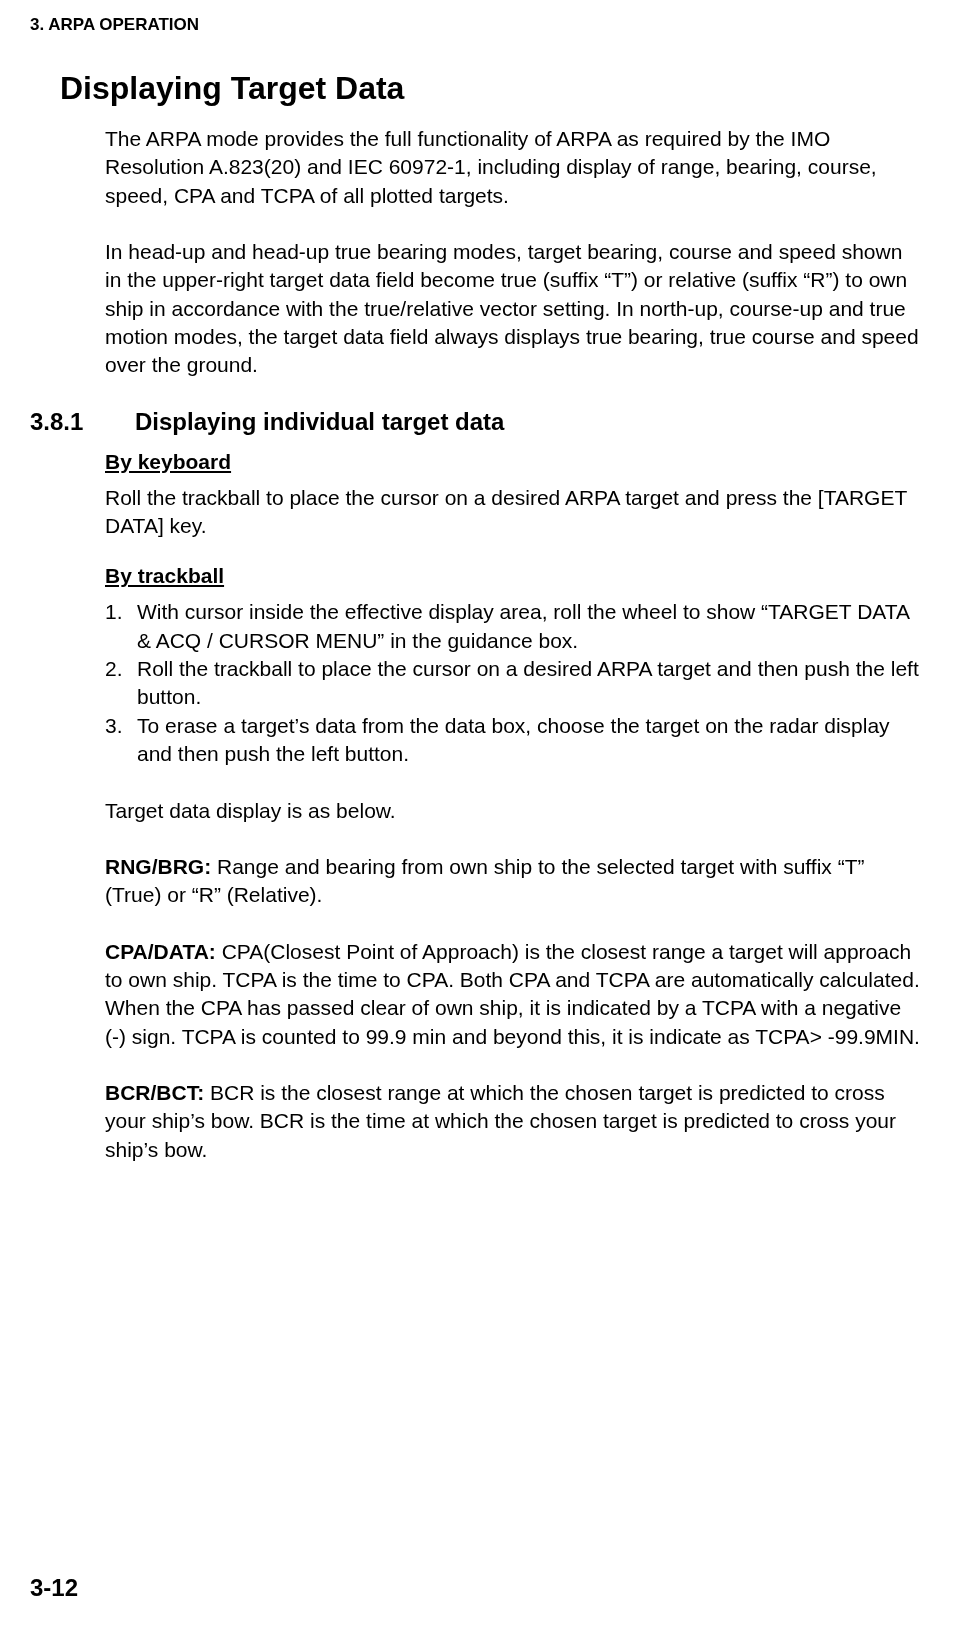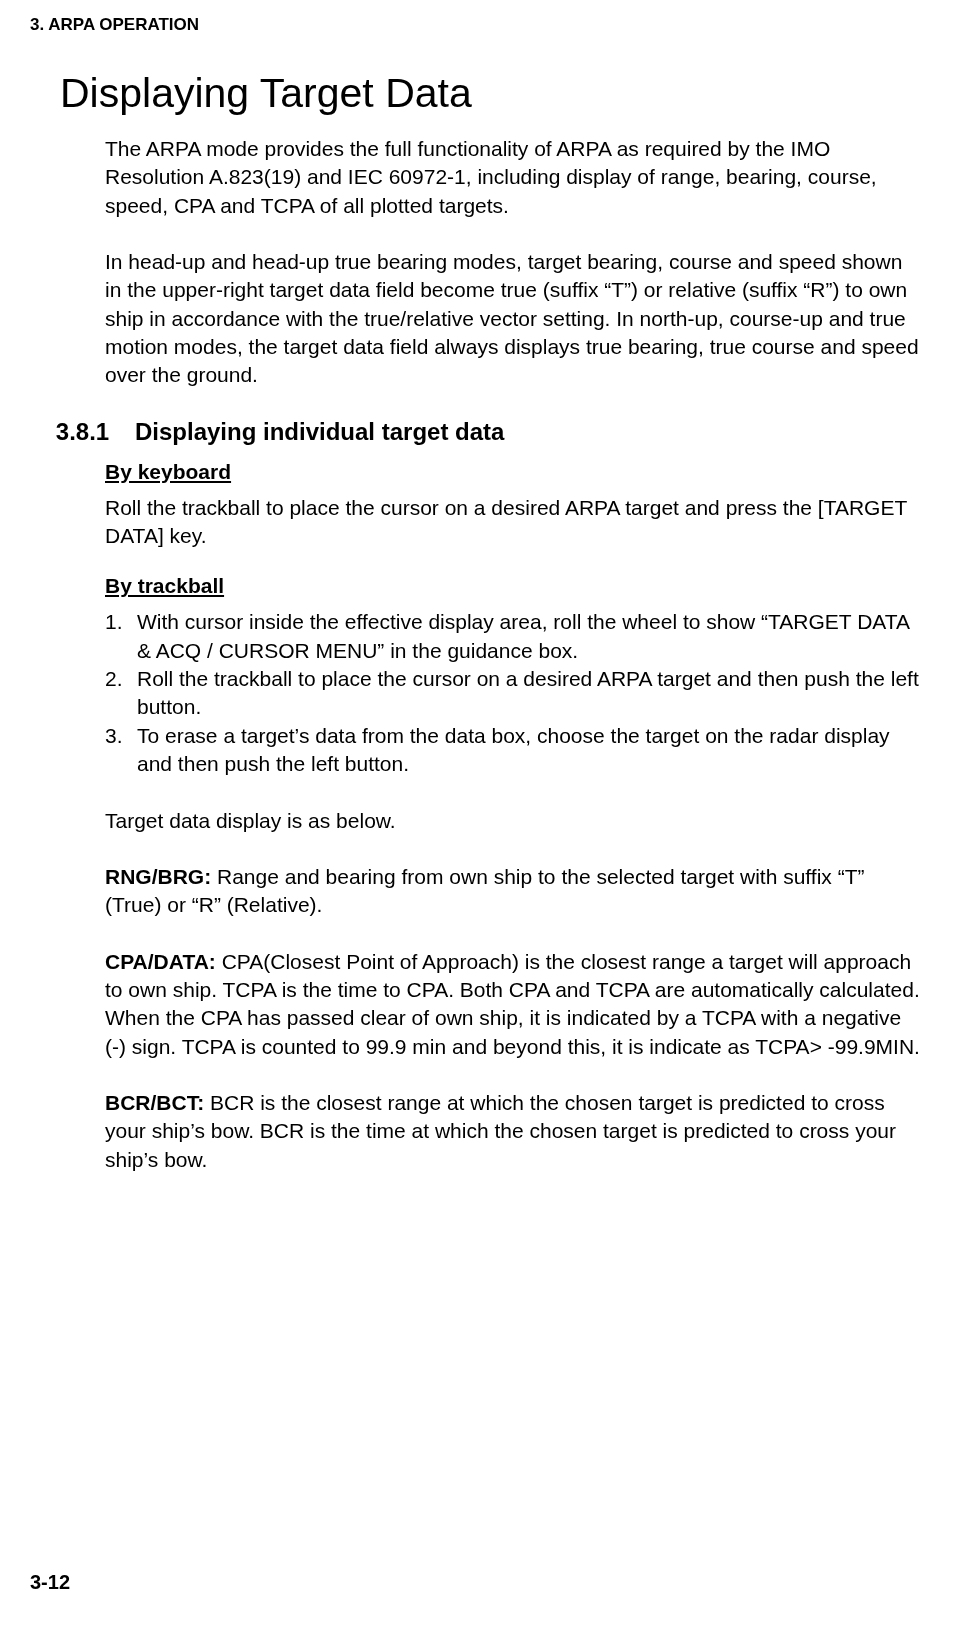--- a/index.html
+++ b/index.html
@@ -30,40 +30,39 @@
       margin-bottom: 18px;
     }
     .section-num {
       font-size: 32px;
       font-weight: bold;
       width: 105px;
       flex-shrink: 0;
       margin-left: -75px;
     }
     .section-title {
-      font-size: 41px;
-      font-weight: normal;
+      font-size: 32px;
+      font-weight: bold;
     }
     .para {
       font-size: 21px;
       line-height: 1.35;
       margin-bottom: 28px;
     }
     .subsection-row {
       display: flex;
       margin-bottom: 14px;
       margin-top: 8px;
     }
     .subsection-num {
       font-size: 24px;
       font-weight: bold;
       width: 105px;
       flex-shrink: 0;
       margin-left: -75px;
-      text-align: center;
     }
     .subsection-title {
       font-size: 24px;
       font-weight: bold;
     }
     .underline-heading {
       font-size: 21px;
       font-weight: bold;
       text-decoration: underline;
       margin-bottom: 10px;
@@ -91,38 +90,38 @@
     .def-para {
       font-size: 21px;
       line-height: 1.35;
       margin-bottom: 28px;
     }
     .def-label {
       font-weight: bold;
     }
     .page-num {
       position: absolute;
-      bottom: 38px;
+      bottom: 30px;
       left: 30px;
-      font-size: 20px;
+      font-size: 24px;
       font-weight: bold;
     }
   </style>
 </head>
 <body>
 
 <div class="header">3. ARPA OPERATION</div>
 
 <div class="section-row">
   <div class="section-num">3.8</div>
   <div class="section-title">Displaying Target Data</div>
 </div>
 
 <div class="content">
-  <div class="para">The ARPA mode provides the full functionality of ARPA as required by the IMO Resolution A.823(19) and IEC 60972-1, including display of range, bearing, course, speed, CPA and TCPA of all plotted targets.</div>
+  <div class="para">The ARPA mode provides the full functionality of ARPA as required by the IMO Resolution A.823(20) and IEC 60972-1, including display of range, bearing, course, speed, CPA and TCPA of all plotted targets.</div>
   <div class="para">In head-up and head-up true bearing modes, target bearing, course and speed shown in the upper-right target data field become true (suffix “T”) or relative (suffix “R”) to own ship in accordance with the true/relative vector setting. In north-up, course-up and true motion modes, the target data field always displays true bearing, true course and speed over the ground.</div>
 </div>
 
 <div class="subsection-row" style="margin-left:75px;">
   <div class="subsection-num">3.8.1</div>
   <div class="subsection-title">Displaying individual target data</div>
 </div>
 
 <div class="content">
   <div class="underline-heading">By keyboard</div>

